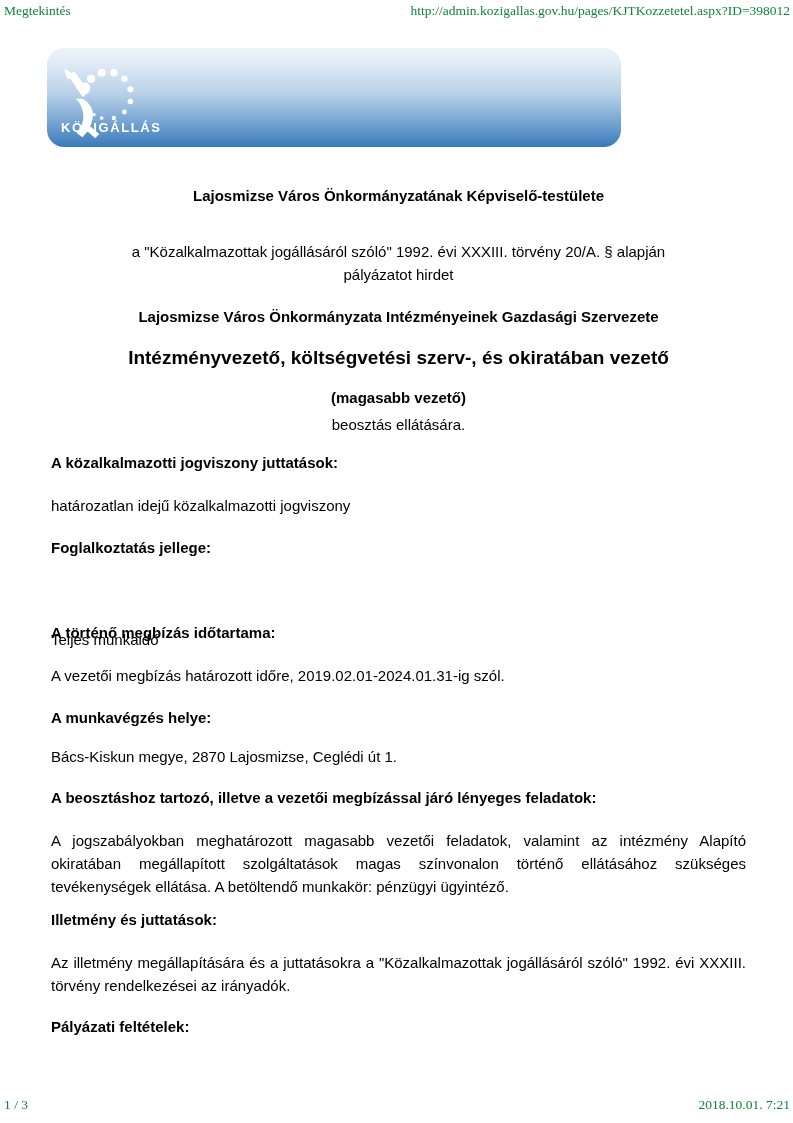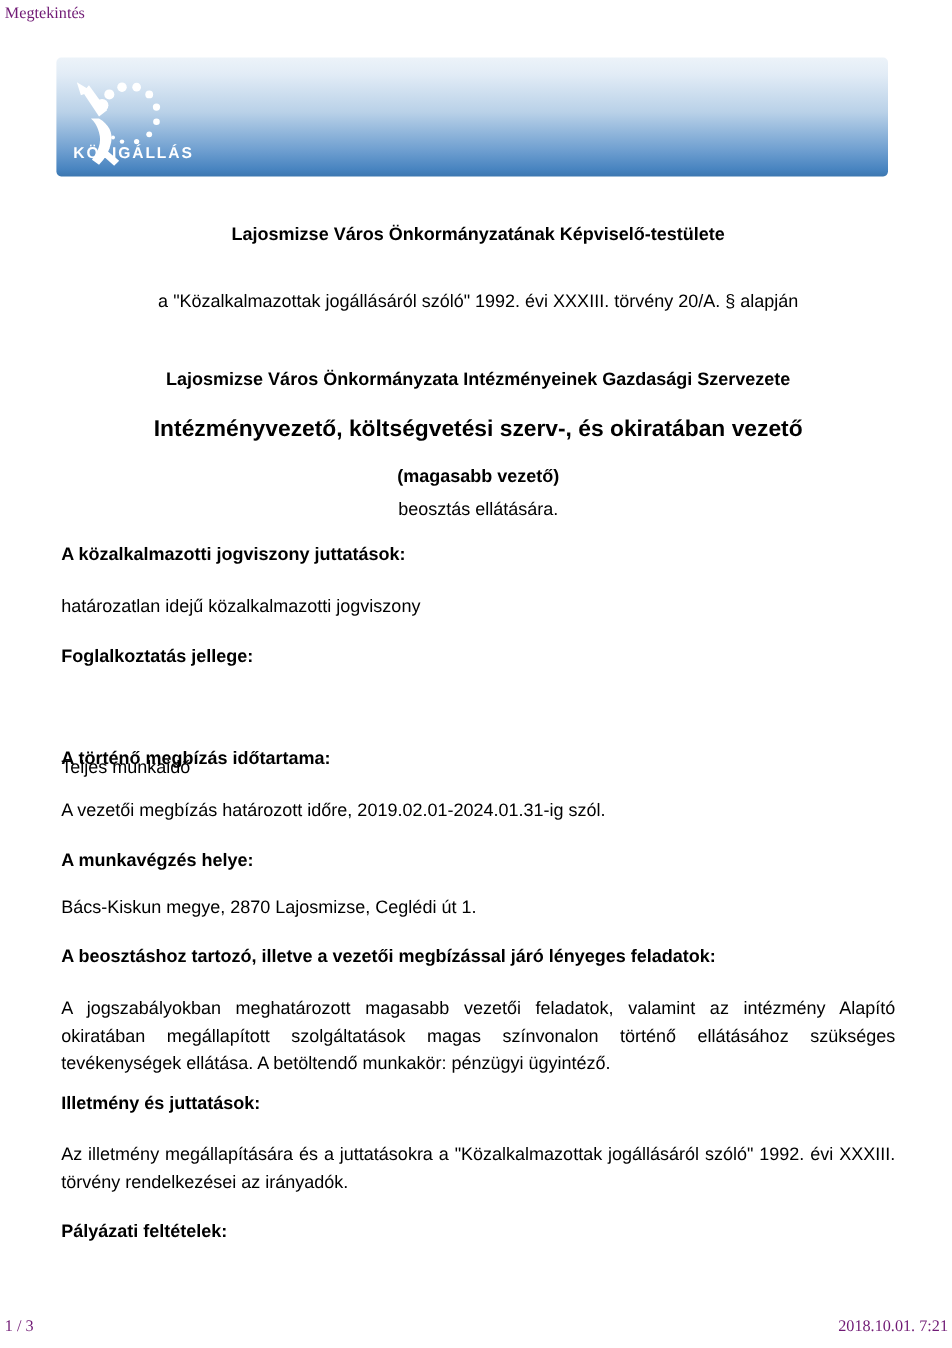--- a/index.html
+++ b/index.html
@@ -12,30 +12,30 @@
     color: #000000;
     overflow: hidden;
   }
   .print-meta {
     position: absolute;
     left: 4px; right: 3px;
     display: flex;
     justify-content: space-between;
     font-family: "Liberation Serif", serif;
     font-size: 13.5px;
-    color: #701a75;
+    color: #15803d;
   }
   .print-meta.top { top: 3px; }
   .print-meta.bottom { top: 1097px; }
 
   .banner {
     position: absolute;
     left: 47px; top: 48px;
-    width: 693px; height: 99px;
-    border-radius: 4px;
+    width: 574px; height: 99px;
+    border-radius: 17px;
     background: linear-gradient(to bottom,
       #ecf3f9 0%, #e2ecf6 14%, #b9d1e8 46%,
       #6f9fd0 78%, #4884c0 94%, #3c77b0 100%);
   }
   .logo-svg {
     position: absolute;
     left: 10px; top: 7px;
     width: 88px; height: 84px;
   }
   .logo-text {
@@ -58,20 +58,21 @@
   .bold { font-weight: bold; }
   .big { font-size: 19px; line-height: 24px; }
   .justify { text-align: justify; }
   .heading { font-weight: bold; line-height: 20px; }
 </style>
 </head>
 <body>
 
 <div class="print-meta top">
   <span>Megtekintés</span>
+  <span>http://admin.kozigallas.gov.hu/pages/KJTKozzetetel.aspx?ID=398012</span>
 </div>
 
 <div class="banner">
   <svg class="logo-svg" viewBox="0 0 100 100" aria-hidden="true">
     <g fill="#ffffff">
 
       <circle cx="38.2" cy="28.2" r="5.0"></circle>
       <circle cx="50.8" cy="21.0" r="4.7"></circle>
       <circle cx="65.3" cy="21.0" r="4.3"></circle>
       <circle cx="77.8" cy="28.2" r="3.9"></circle>
@@ -90,20 +91,21 @@
       <polygon points="36,84 48,94 43,99 33,90"></polygon>
     </g>
   </svg>
   <div class="logo-text">KÖZIGÁLLÁS</div>
 </div>
 
 <div class="blk center bold" style="top:184px;">Lajosmizse Város Önkormányzatának Képviselő-testülete</div>
 
 <div class="blk center" style="top:240px;">
   <div>a "Közalkalmazottak jogállásáról szóló" 1992. évi XXXIII. törvény 20/A. § alapján</div>
+  <div>pályázatot hirdet</div>
 </div>
 
 <div class="blk center bold" style="top:305px;">Lajosmizse Város Önkormányzata Intézményeinek Gazdasági Szervezete</div>
 
 <div class="blk center bold big" style="top:346px;">Intézményvezető, költségvetési szerv-, és okiratában vezető</div>
 
 <div class="blk center bold" style="top:386px;">(magasabb vezető)</div>
 
 <div class="blk center" style="top:413px;">beosztás ellátására.</div>
 

